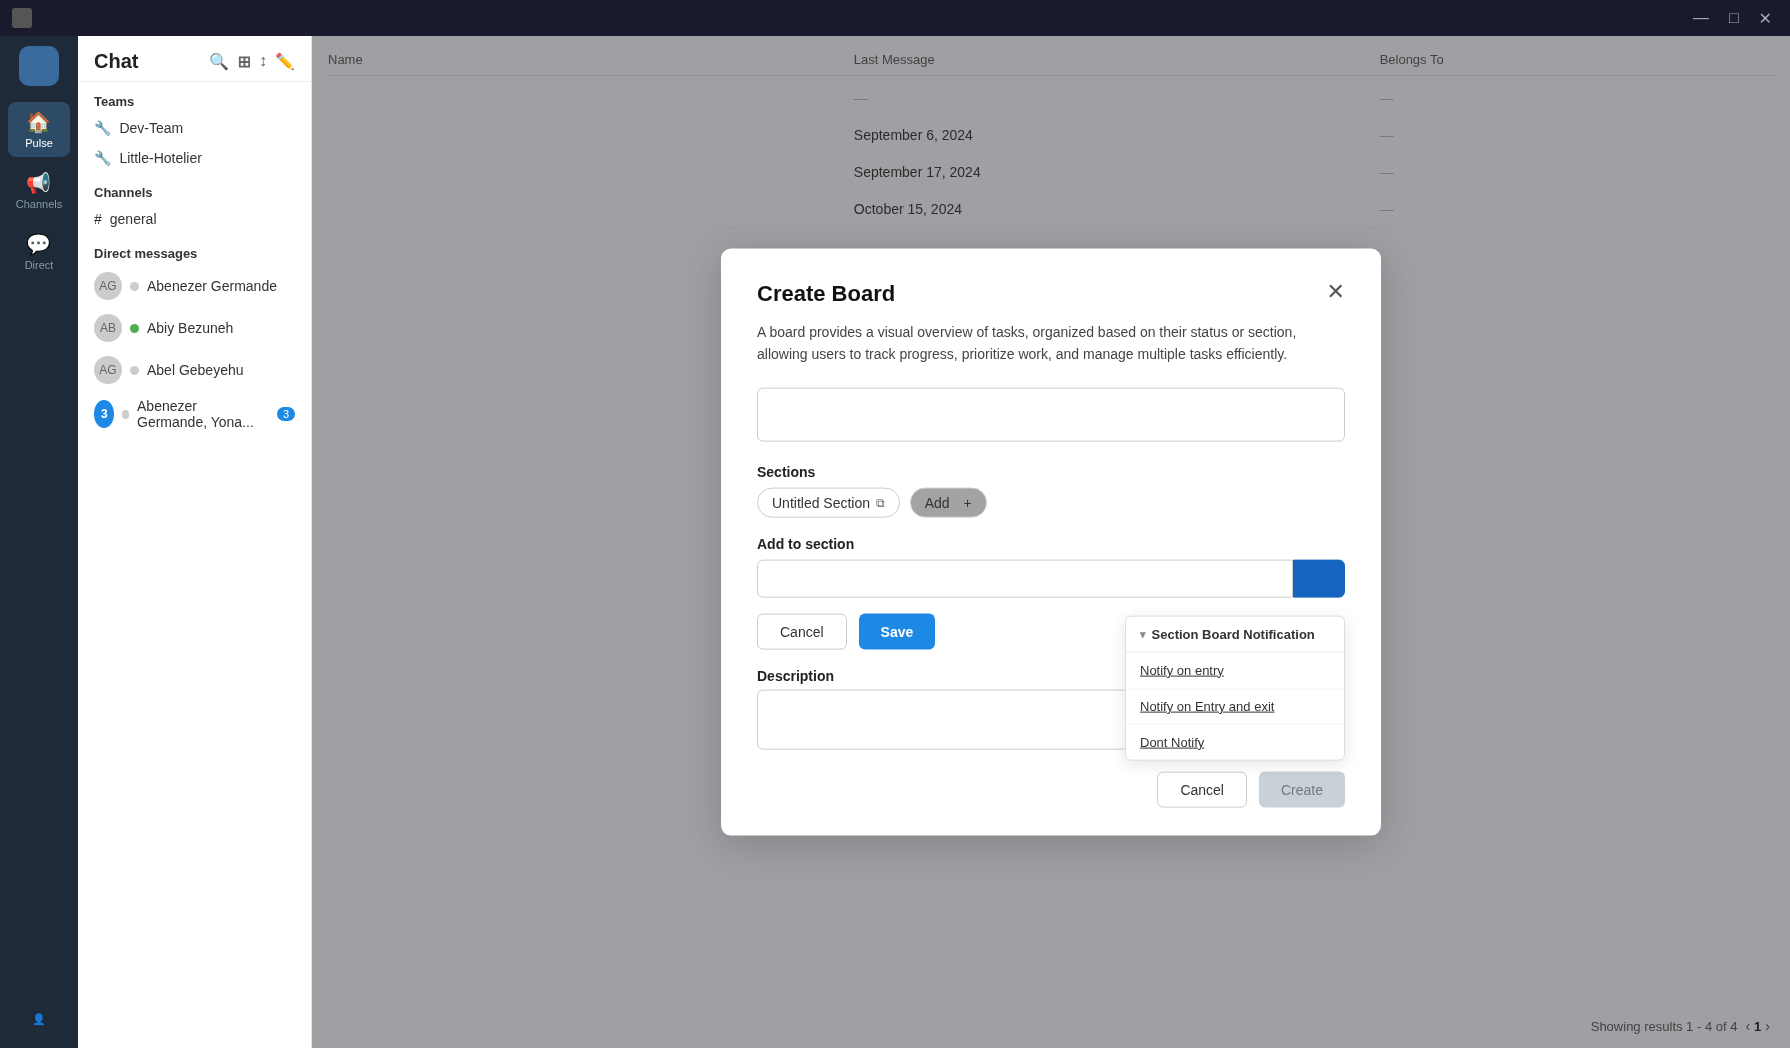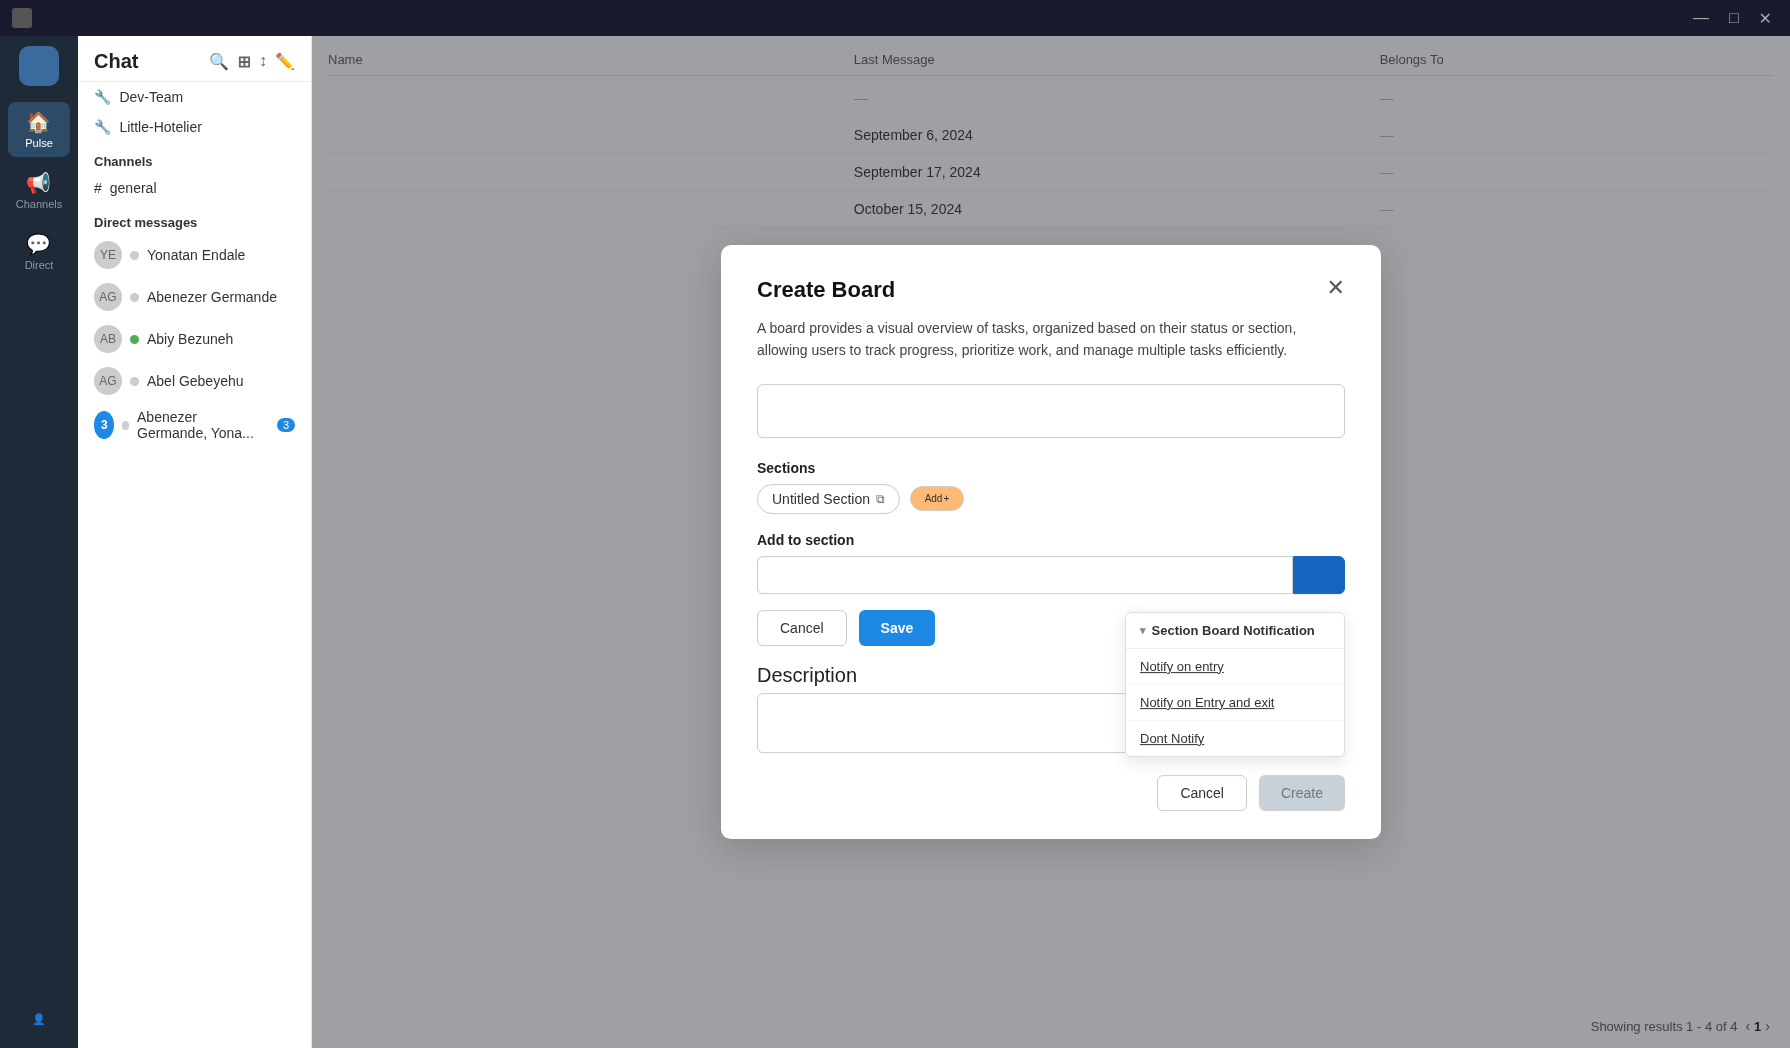--- a/index.html
+++ b/index.html
@@ -166,24 +166,24 @@
       outline: none; resize: none;
     }
     .sections-row { display: flex; align-items: center; gap: 10px; margin-bottom: 18px; }
     .section-tag {
       display: flex; align-items: center; gap: 6px;
       border: 1px solid #ccc; border-radius: 20px;
       padding: 6px 14px; font-size: 14px; color: #333; background: #fff;
     }
     .section-tag-icon { font-size: 12px; color: #666; }
     .add-section-btn {
-      display: flex; align-items: center; gap: 1px;
+      display: flex; align-items: center; gap: 14px;
       border: 1px solid #ccc; border-radius: 20px;
-      padding: 6px 14px; font-size: 10px; color: #333;
-      background: #fdba74; cursor: pointer;
+      padding: 6px 14px; font-size: 14px; color: #333;
+      background: #a3a3a3; cursor: pointer;
     }
     .add-to-section-area { position: relative; margin-bottom: 16px; }
     .add-to-section-input-row {
       display: flex; align-items: stretch; width: 100%;
     }
     .add-to-section-input {
       flex: 1; border: 1px solid #ccc; border-radius: 6px 0 0 6px;
       padding: 10px 12px; font-size: 14px; outline: none;
     }
     .color-picker-swatch {
@@ -224,21 +224,21 @@
     .btn-cancel {
       padding: 9px 22px; border: 1px solid #ccc; border-radius: 6px;
       background: #fff; font-size: 14px; cursor: pointer; color: #333;
     }
     .btn-save {
       padding: 9px 22px; border: none; border-radius: 6px;
       background: #1e88e5; color: #fff; font-size: 14px; cursor: pointer; font-weight: 600;
     }
 
     
-    .description-label { font-size: 20px; font-weight: 400; color: #222; margin-bottom: 6px; display: block; }
+    .description-label { font-size: 14px; font-weight: 700; color: #222; margin-bottom: 6px; display: block; }
     .description-input { width: 100%; min-height: 60px; }
 
     
     .modal-footer {
       display: flex; justify-content: flex-end; gap: 12px; margin-top: 18px;
     }
     .btn-footer-cancel {
       padding: 9px 22px; border: 1px solid #ccc; border-radius: 6px;
       background: #fff; font-size: 14px; cursor: pointer; color: #333;
     }
@@ -288,41 +288,37 @@
     <div class="channel-header">
       <span>Chat</span>
       <div class="channel-header-icons">
         <span>🔍</span>
         <span>⊞</span>
         <span>↕</span>
         <span>✏️</span>
       </div>
     </div>
 
+    <div class="channel-section">Teams</div>
     <div class="channel-item">
       <span>🔧</span>
       <span>Dev-Team</span>
     </div>
     <div class="channel-item">
       <span>🔧</span>
       <span>Little-Hotelier</span>
     </div>
 
     <div class="channel-section">Channels</div>
     <div class="channel-item">
       <span>#</span>
       <span>general</span>
     </div>
 
     <div class="channel-section">Direct messages</div>
-    <div class="channel-item">
-      <div class="avatar-sm">YE</div>
-      <span class="status-dot status-offline"></span>
-      <span>Yonatan Endale</span>
-    </div>
     <div class="channel-item">
       <div class="avatar-sm">AG</div>
       <span class="status-dot status-offline"></span>
       <span>Abenezer Germande</span>
     </div>
     <div class="channel-item">
       <div class="avatar-sm">AB</div>
       <span class="status-dot status-online"></span>
       <span>Abiy Bezuneh</span>
     </div>

